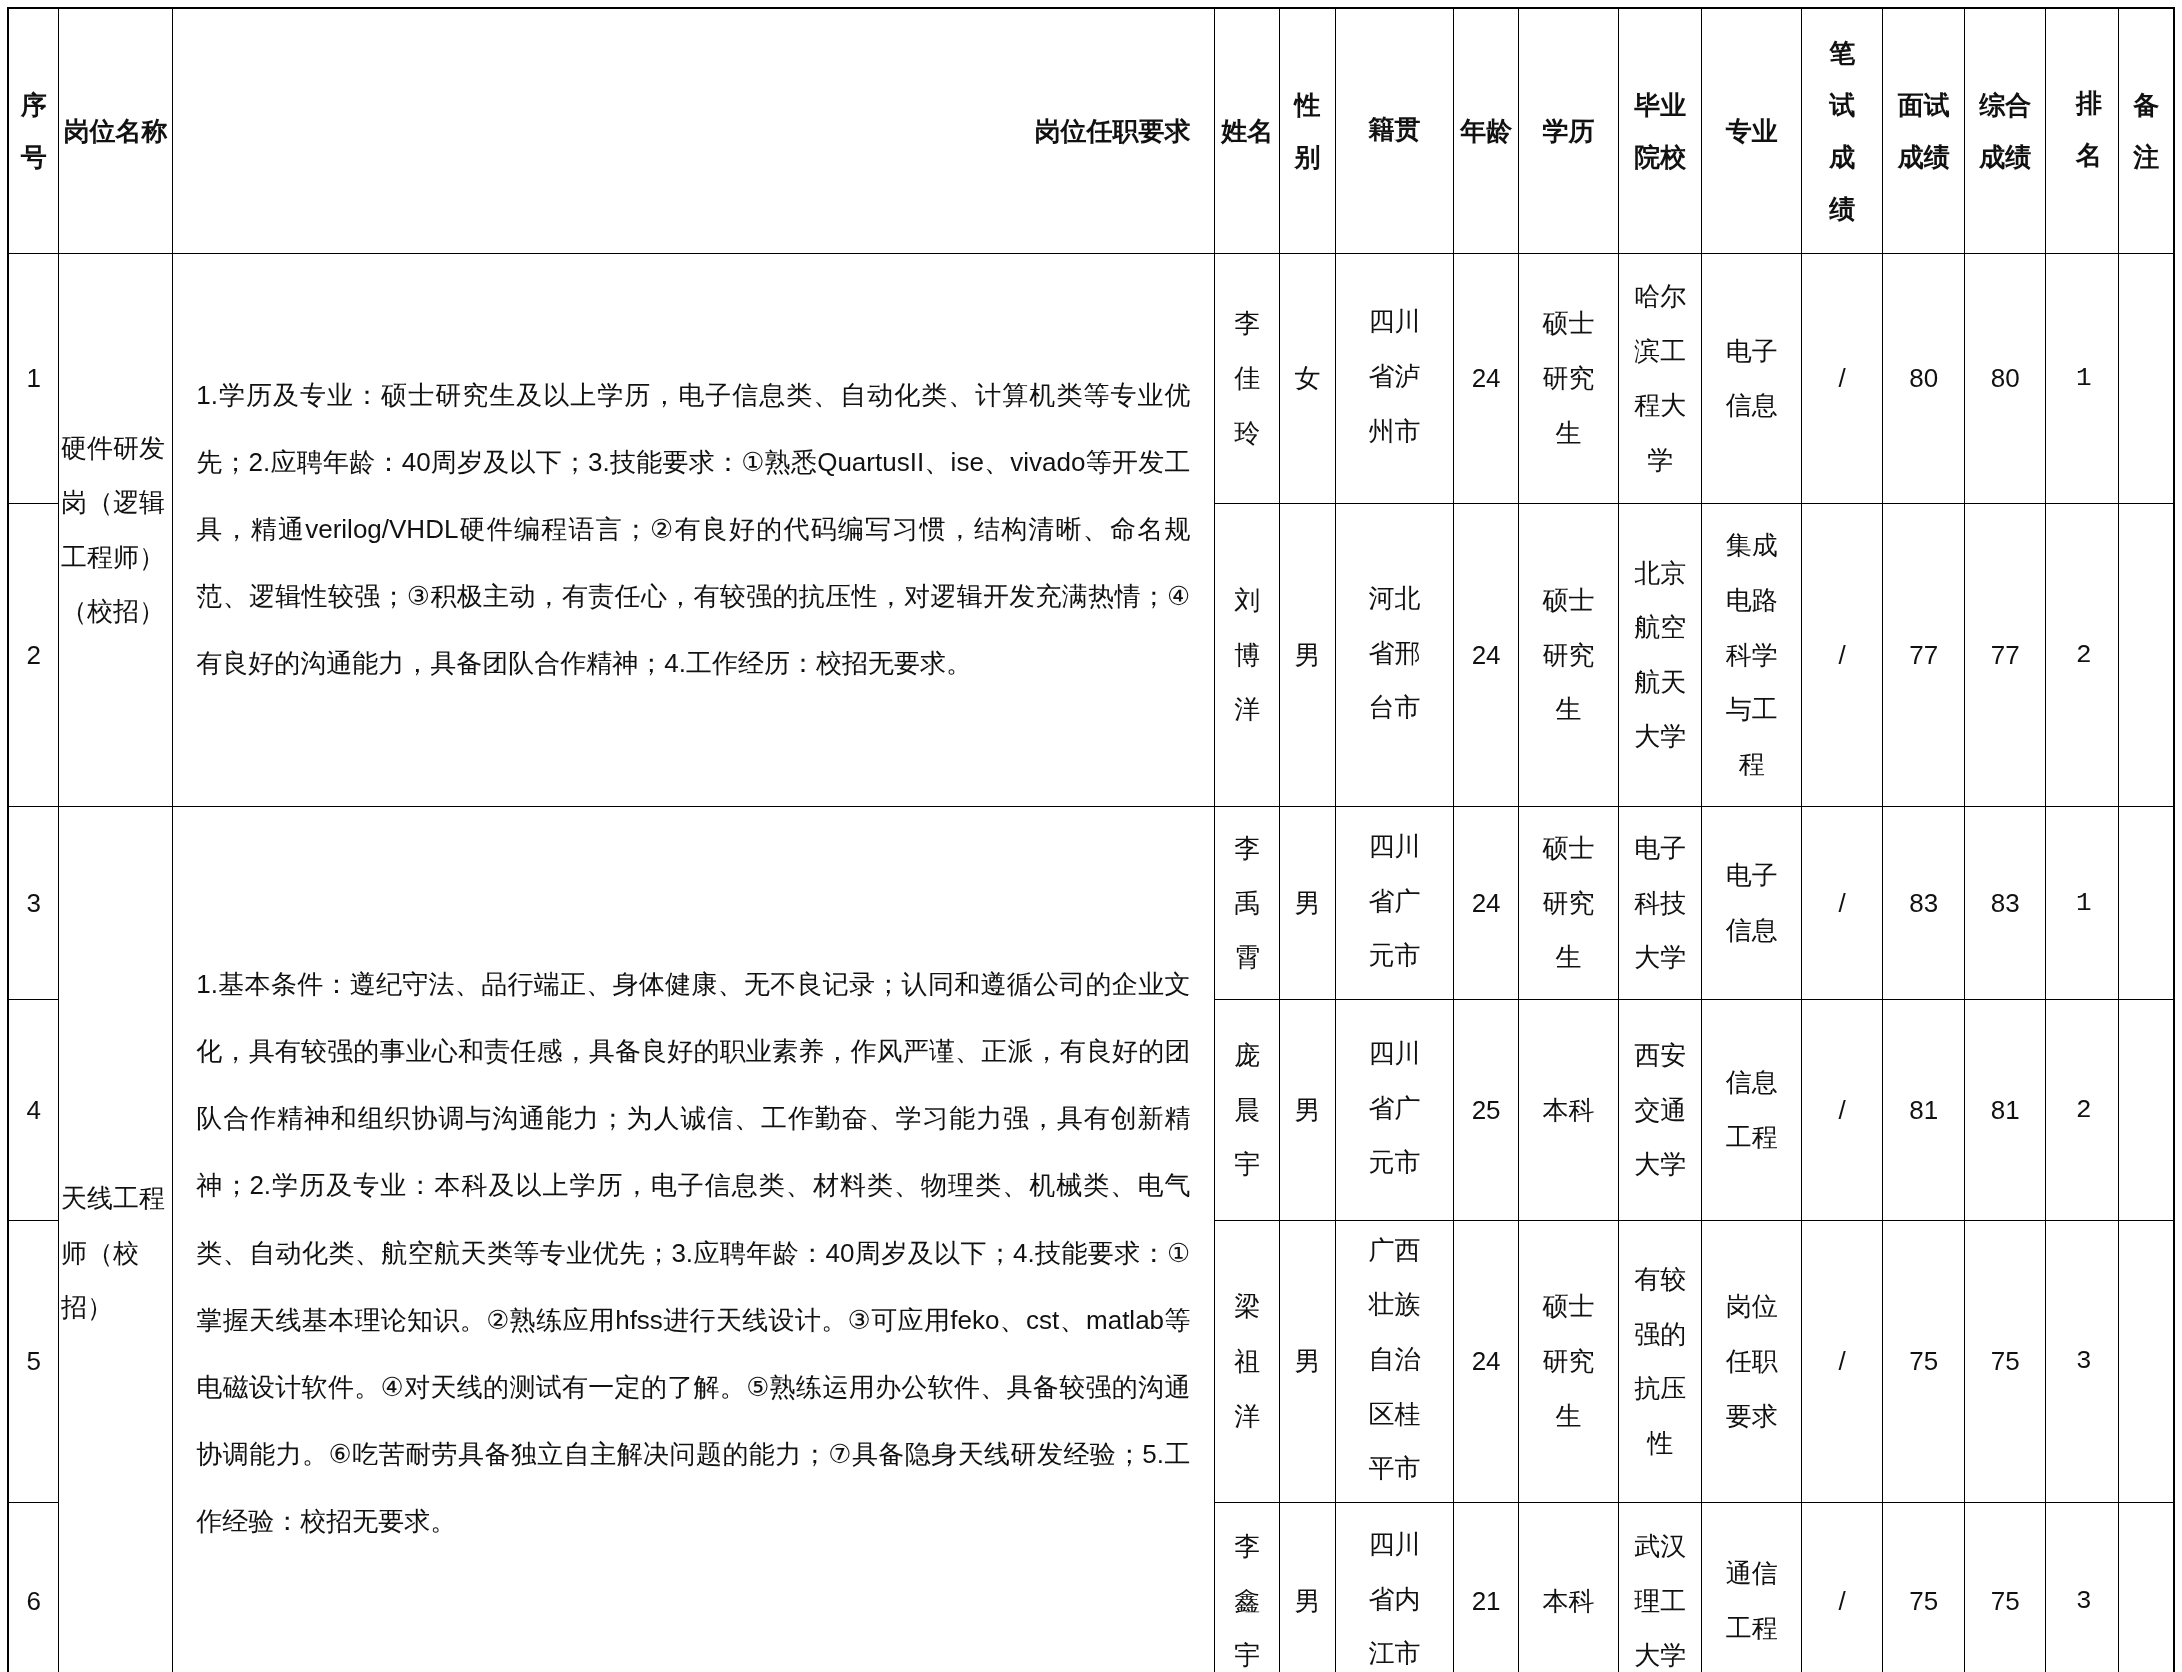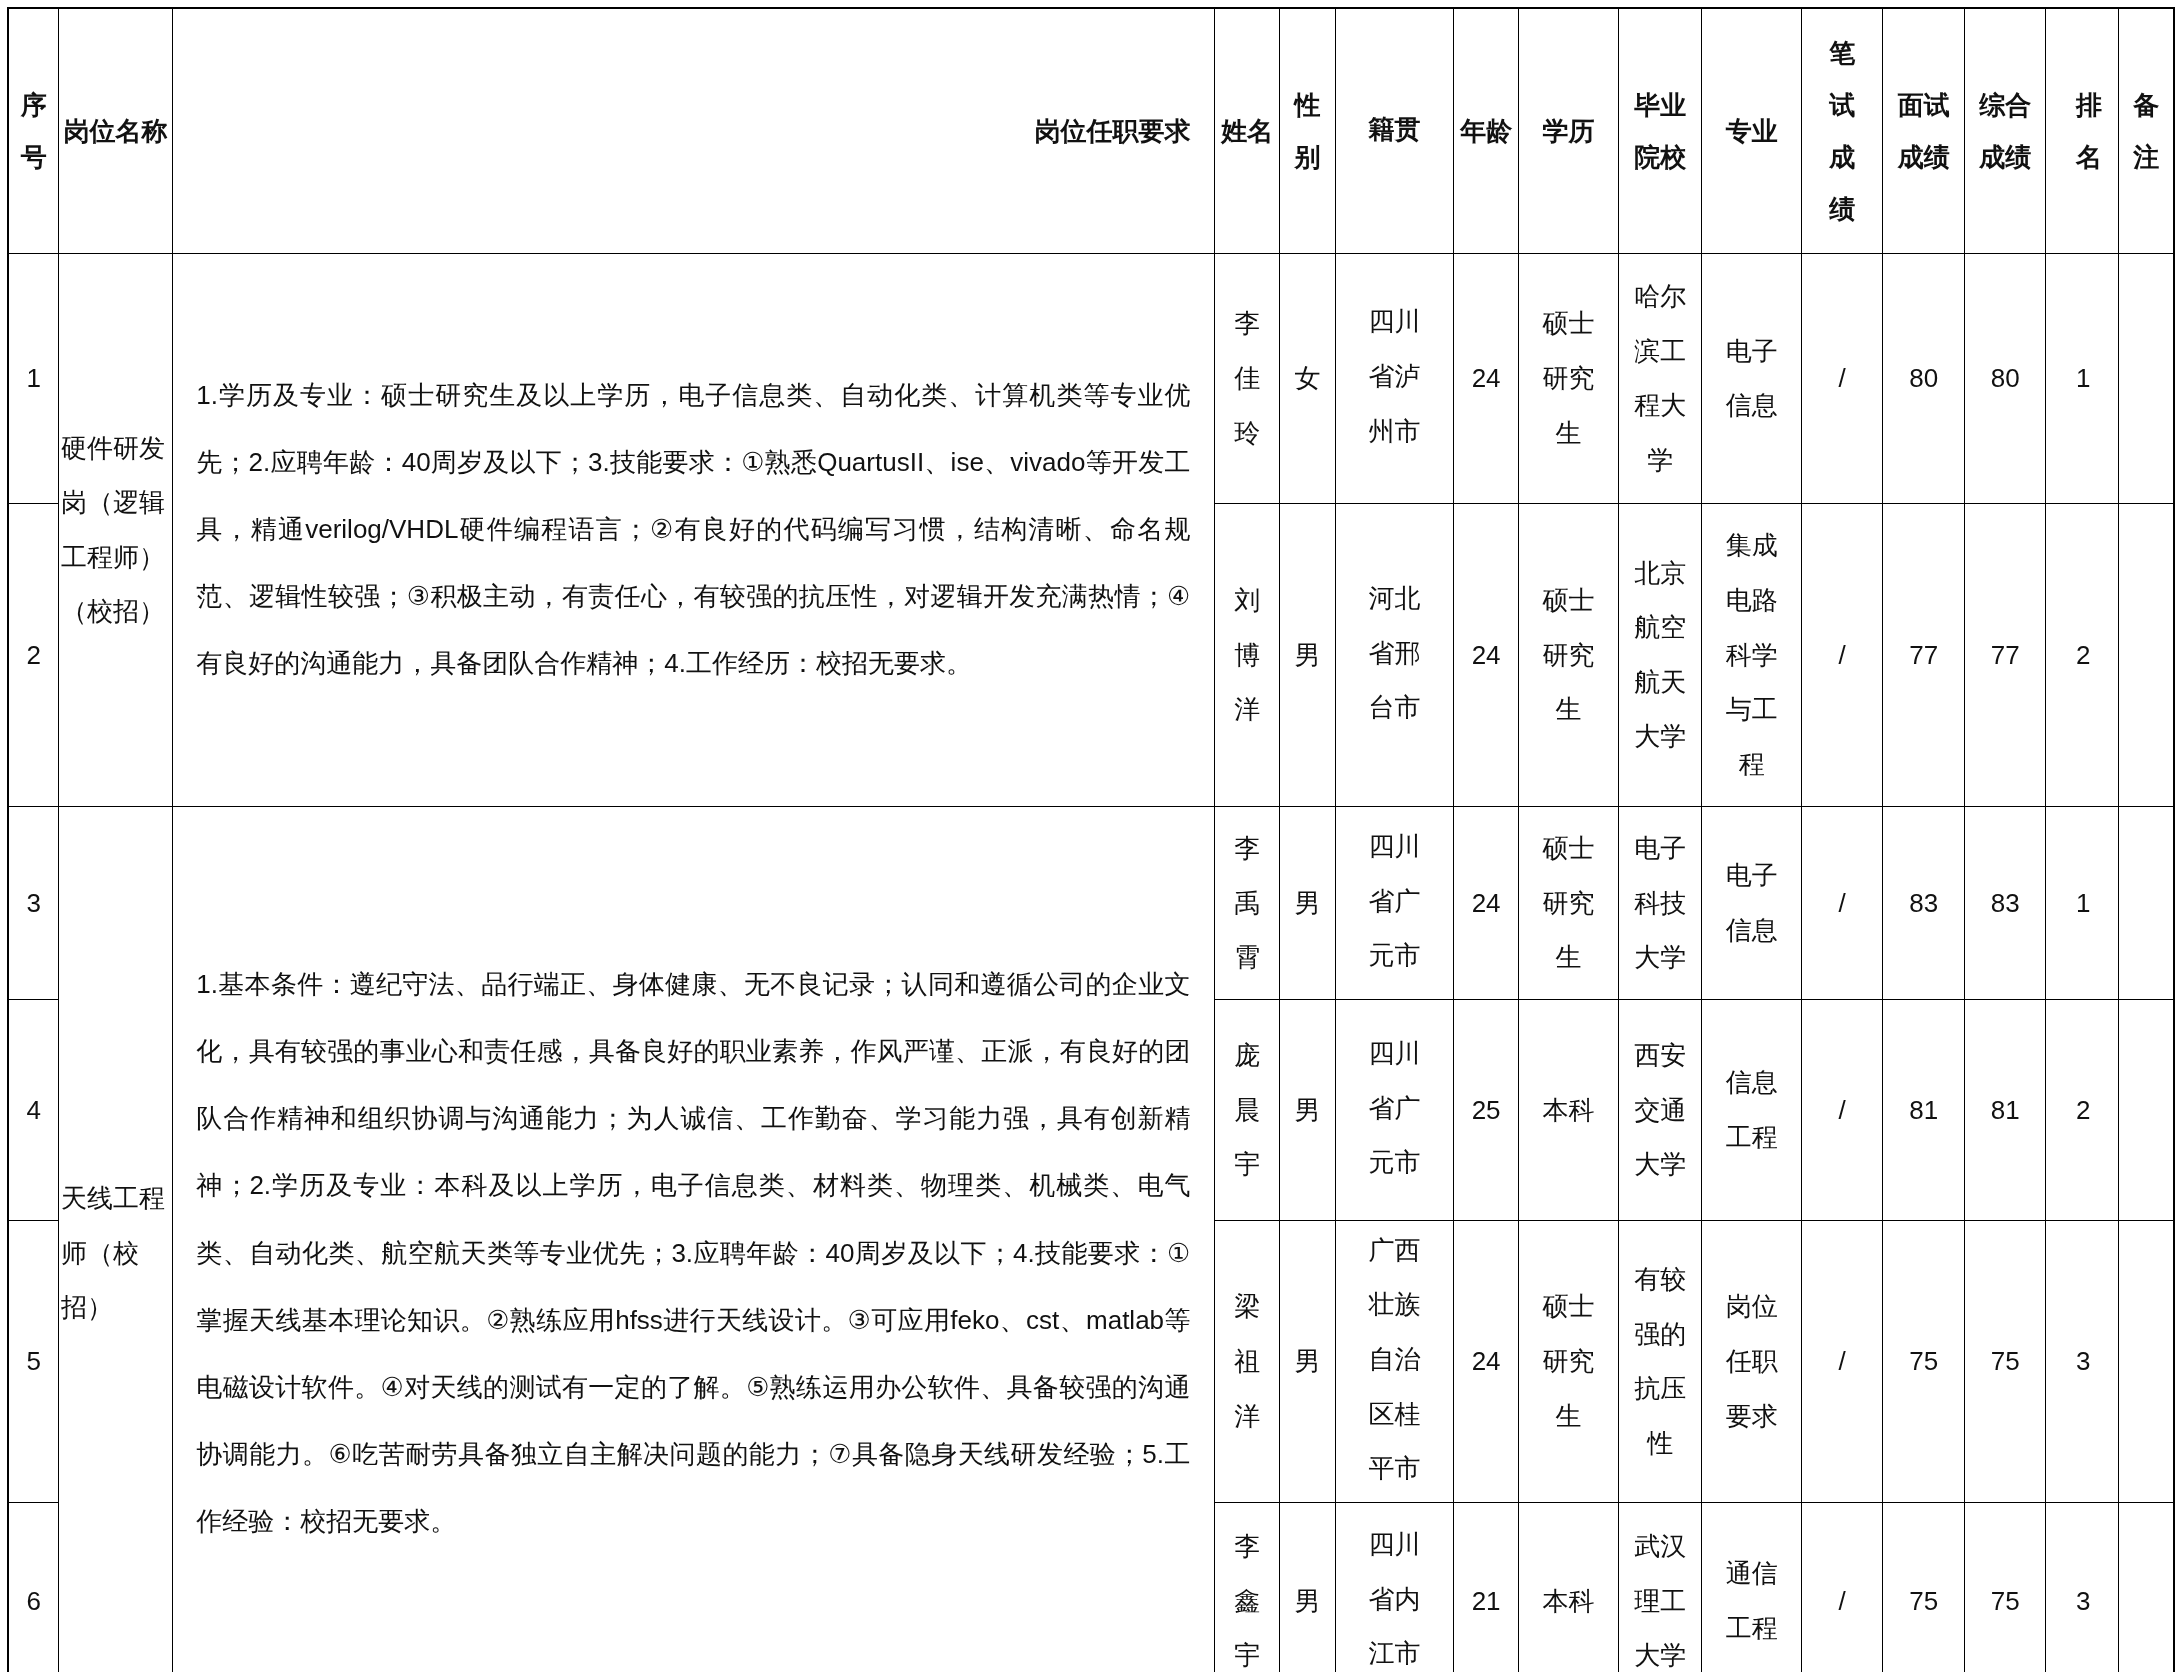--- a/index.html
+++ b/index.html
@@ -37,21 +37,21 @@
     font-weight: bold;
     line-height: 2.0;
   }
   
   .c-pos   { padding: 0 1.8px; text-align: left; }
   .c-req   { padding: 0 23.6px; text-align: justify; line-height: 2.58; }
   .c-place { padding: 0 22px; font-family: Liberation Mono, monospace; }
   .c-edu   { padding: 0 22px; margin-left: 44px; }
   .c-major { padding: 0 22px; }
   .c-writ  { padding: 0 16.4px; }
-  .c-rank  { padding: 0 30px; }
+  .c-rank  { padding: 0 30px; font-family: Liberation Mono, monospace; }
 </style>
 </head>
 <body>
 
 <table class="doc">
   <colgroup>
     <col style="width:50px">
       <col style="width:113px">
       <col style="width:1036px">
     <col style="width:65px">

